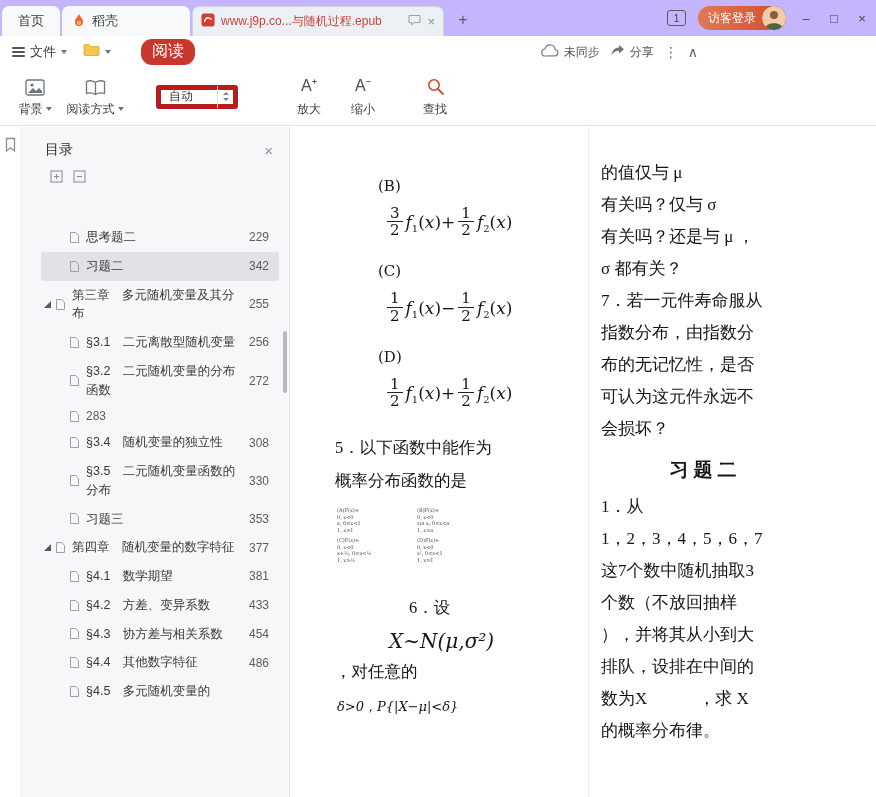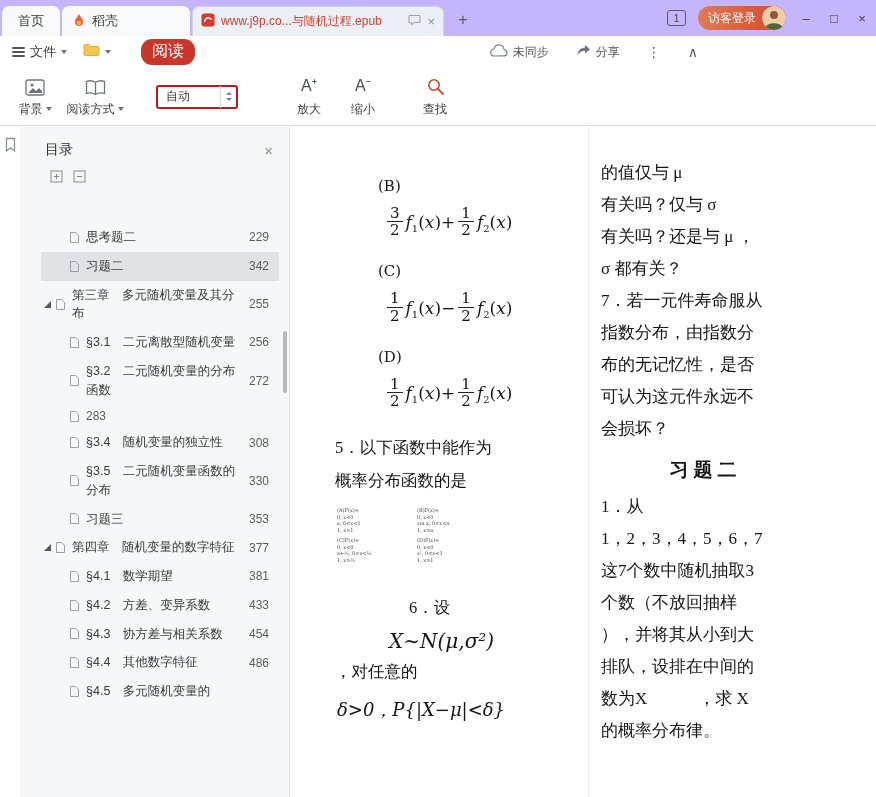--- a/index.html
+++ b/index.html
@@ -23,31 +23,31 @@
 
   
   .menubar{position:absolute;top:36px;left:0;width:716px;height:32px;background:#fff;display:flex;align-items:center;padding:0 12px}
   .mitem{display:flex;align-items:center;gap:5px;margin-right:16px}
   .mlabel{font-size:13px;color:#3c3c3c}
   .mlabel12{font-size:12px;color:#555}
   .burger{display:inline-block;width:13px}
   .burger i{display:block;height:1.5px;background:#555;margin:2.4px 0;border-radius:1px}
   .caret{display:inline-block;width:0;height:0;border-left:3.5px solid transparent;border-right:3.5px solid transparent;border-top:4px solid #6e747b}
   .readbadge{background:#c9372c;color:#ffffff;font-size:16px;padding:2px 11px 3px;border-radius:11px;margin-left:14px}
-  .mright{margin-left:auto;display:flex;align-items:center;gap:27px;padding-right:6px}
+  .mright{margin-left:auto;display:flex;align-items:center;gap:10px;padding-right:6px}
   .mright .mitem{margin-right:0}
   .mglyph{font-size:14px;color:#5a6066}
 
   
   .toolbar{position:absolute;top:68px;left:0;width:876px;height:58px;background:#fff;border-bottom:1px solid #e2e2e2;display:flex;align-items:center;padding-left:8px}
   .titem{width:54px;display:flex;flex-direction:column;align-items:center;gap:5px;font-size:12px;color:#3c3c3c}
   .titem.wide{width:66px}
   .ticon{height:20px;display:flex;align-items:flex-end}
   .tlabelrow{display:flex;align-items:center;gap:3px;font-size:12px}
-  .zoombox{width:82px;height:24px;border:2px solid #b91c1c;border-radius:3px;background:#fff;display:flex;align-items:center;margin:0 44px 0 28px;font-size:12px;color:#3c3c3c}
+  .zoombox{width:82px;height:24px;border:5px solid #b91c1c;border-radius:3px;background:#fff;display:flex;align-items:center;margin:0 44px 0 28px;font-size:12px;color:#3c3c3c}
   .zval{flex:1;padding-left:8px}
   .spin{width:16px;height:22px;border-left:1px solid #dedede;display:flex;flex-direction:column;align-items:center;justify-content:center;gap:3px}
   .spin .up{width:0;height:0;border-left:3px solid transparent;border-right:3px solid transparent;border-bottom:3.5px solid #7c8187}
   .spin .dn{width:0;height:0;border-left:3px solid transparent;border-right:3px solid transparent;border-top:3.5px solid #7c8187}
   .aicon{font-size:16px;color:#474d54;height:20px;line-height:20px}
   .titem.find{margin-left:18px}
 
   
   .strip{position:absolute;left:0;top:127px;bottom:0;width:20px;background:#fff}
   .bm{display:block;margin:10px auto 0;width:13px}
@@ -76,21 +76,21 @@
   .pageL > .opt:first-child{margin-top:6px}
   .formula{font-family:"DejaVu Serif",serif;font-size:17px;margin:10px 0 0 49px;white-space:nowrap}
   .formula i{font-style:italic}
   .formula sub{font-size:10px}
   .frac{display:inline-block;vertical-align:-0.45em;text-align:center;line-height:1.08;font-size:15px;margin:0 3px}
   .fn{display:block;border-bottom:1px solid #222;padding:0 3px}
   .fd{display:block}
   .cn{font-size:16.5px;line-height:33px;margin-top:0}
   .pageL .cn.m5{margin-top:22px}
   .cn.q6{margin:26px 0 0 74px}
-  .mathline{font-family:"DejaVu Serif",serif;font-style:italic;font-size:18px;margin:10px 0 0 2px}
+  .mathline{font-family:"DejaVu Serif",serif;font-style:italic;font-size:13px;margin:10px 0 0 2px}
   .mathline.lg{font-size:20px;margin:4px 0 0 54px;line-height:27px}
   .fig{width:152px;height:58px;margin:10px 0 0 2px;display:grid;grid-template-columns:1fr 1fr;gap:2px 8px}
   .figcell{font-family:"DejaVu Serif",serif;font-size:5px;line-height:6.5px;color:#4a4a4a;white-space:pre-line;overflow:hidden}
   .pageR .cn{font-size:17px;line-height:32px}
   .cheading{font-size:19px;font-weight:700;text-align:center;letter-spacing:5px;margin:12px 40px 8px 0;font-family:"Liberation Serif",serif}
 </style>
 </head>
 <body>
 
 <div class="tabbar">

